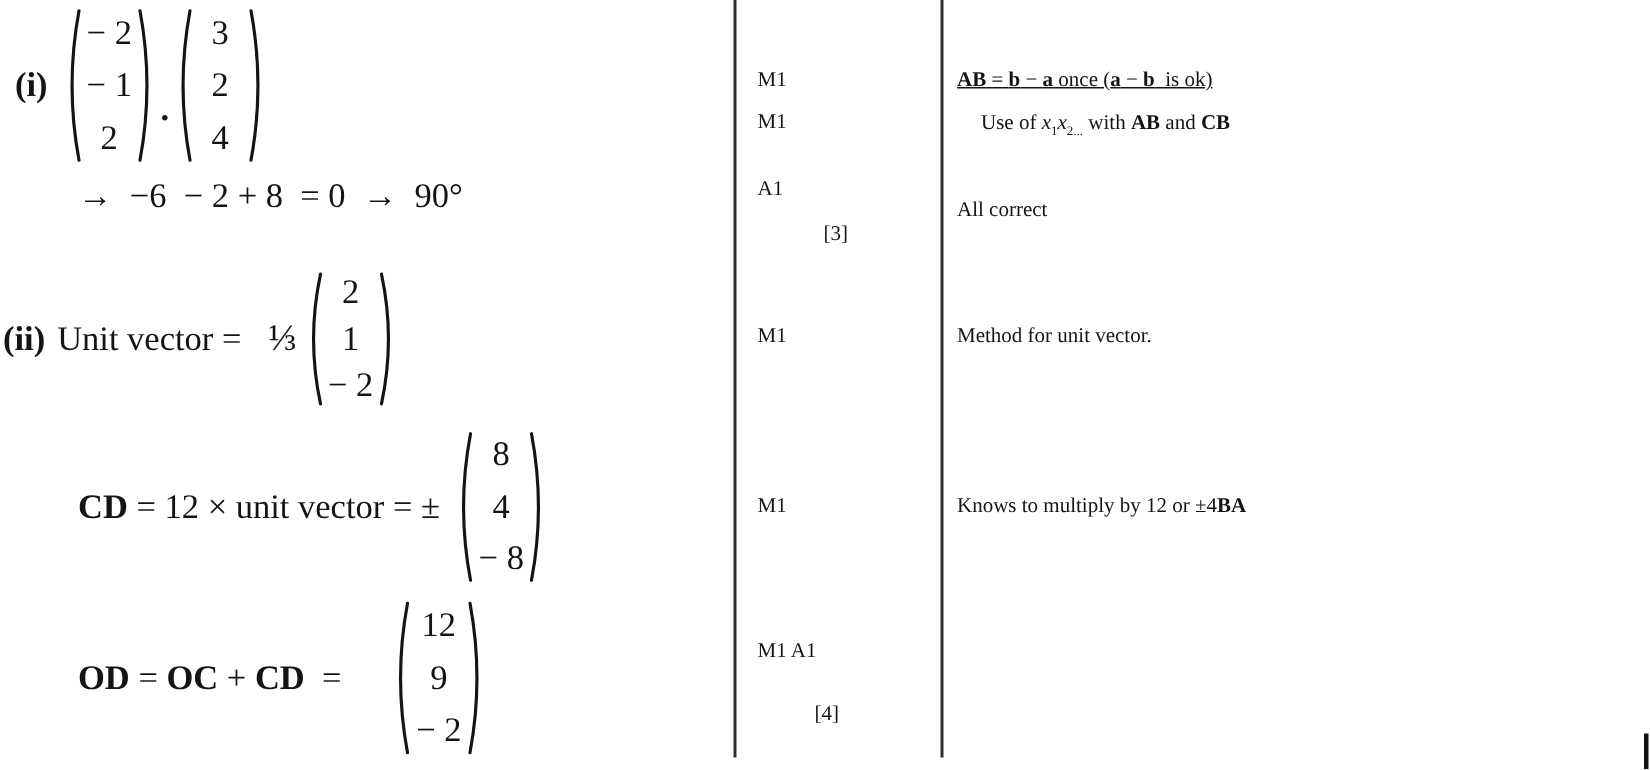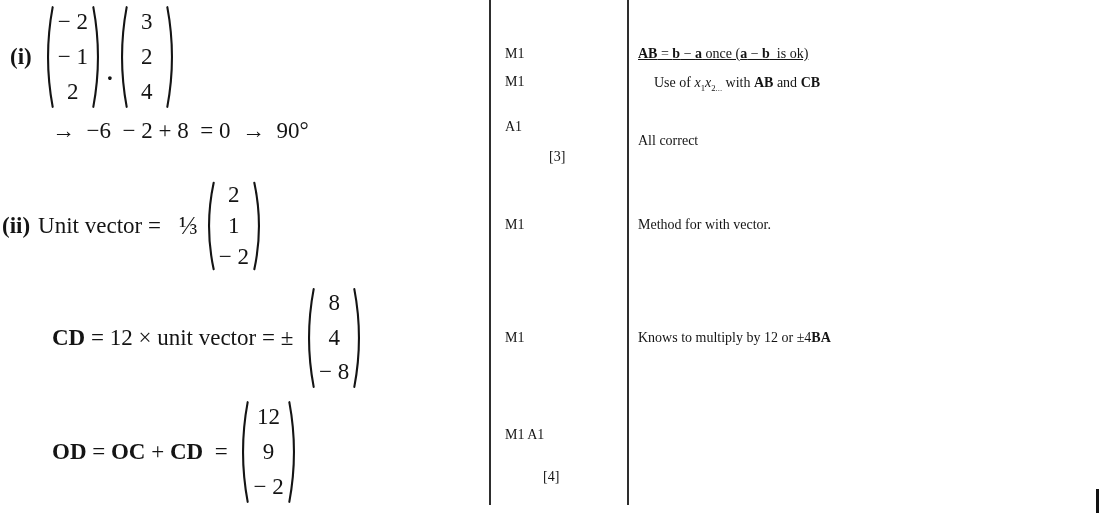--- a/index.html
+++ b/index.html
@@ -148,21 +148,21 @@
         <span class="vent">4</span>
         <span class="vent">− 8</span>
       </span>
       <svg class="paren" viewBox="0 0 14 100" preserveAspectRatio="none">
           <path d="M2.5 3 Q12.5 50 2.5 97" fill="none" stroke="#141414" stroke-width="2.1" vector-effect="non-scaling-stroke" stroke-linecap="round"></path>
         </svg>
     </span>
   </div>
 
   <div class="row" style="left:52px; top:398px; height:108px;">
-    <span class="expr" style="margin-right:4px;"><span style="font-weight: bold;">OD</span><span> = </span><span style="font-weight: bold;">OC</span><span> + </span><span style="font-weight: bold;">CD</span><span>  = </span></span>
+    <span class="expr" style="margin-right:28px;"><span style="font-weight: bold;">OD</span><span> = </span><span style="font-weight: bold;">OC</span><span> + </span><span style="font-weight: bold;">CD</span><span>  = </span></span>
     <span class="vec" style="height:106px;">
       <svg class="paren" viewBox="0 0 14 100" preserveAspectRatio="none">
           <path d="M11.5 3 Q1.5 50 11.5 97" fill="none" stroke="#141414" stroke-width="2.1" vector-effect="non-scaling-stroke" stroke-linecap="round"></path>
         </svg>
       <span class="vcol">
         <span class="vent">12</span>
         <span class="vent">9</span>
         <span class="vent">− 2</span>
       </span>
       <svg class="paren" viewBox="0 0 14 100" preserveAspectRatio="none">
@@ -176,16 +176,16 @@
   <span class="mark" style="left:505px; top:114px;">A1</span>
   <span class="mark" style="left:549px; top:144px;">[3]</span>
   <span class="mark" style="left:505px; top:212px;">M1</span>
   <span class="mark" style="left:505px; top:325px;">M1</span>
   <span class="mark" style="left:505px; top:422px;">M1 A1</span>
   <span class="mark" style="left:543px; top:464px;">[4]</span>
 
   <span class="comment" style="top:41px;text-decoration:underline;"><span style="font-weight: bold;">AB</span><span> = </span><span style="font-weight: bold;">b</span><span> − </span><span style="font-weight: bold;">a</span><span> once (</span><span style="font-weight: bold;">a</span><span> − </span><span style="font-weight: bold;">b</span><span>  is ok)</span></span>
   <span class="comment" style="top:70px;margin-left:16px;"><span>Use of </span><span style="font-style: italic;">x</span><sub>1</sub><span style="font-style: italic;">x</span><sub>2...</sub><span> with </span><span style="font-weight: bold;">AB</span><span> and </span><span style="font-weight: bold;">CB</span></span>
   <span class="comment" style="top:128px;">All correct</span>
-  <span class="comment" style="top:212px;">Method for with vector.</span>
+  <span class="comment" style="top:212px;">Method for unit vector.</span>
   <span class="comment" style="top:325px;"><span>Knows to multiply by 12 or ±4</span><span style="font-weight: bold;">BA</span></span>
 
 </div>
 
 </body></html>

